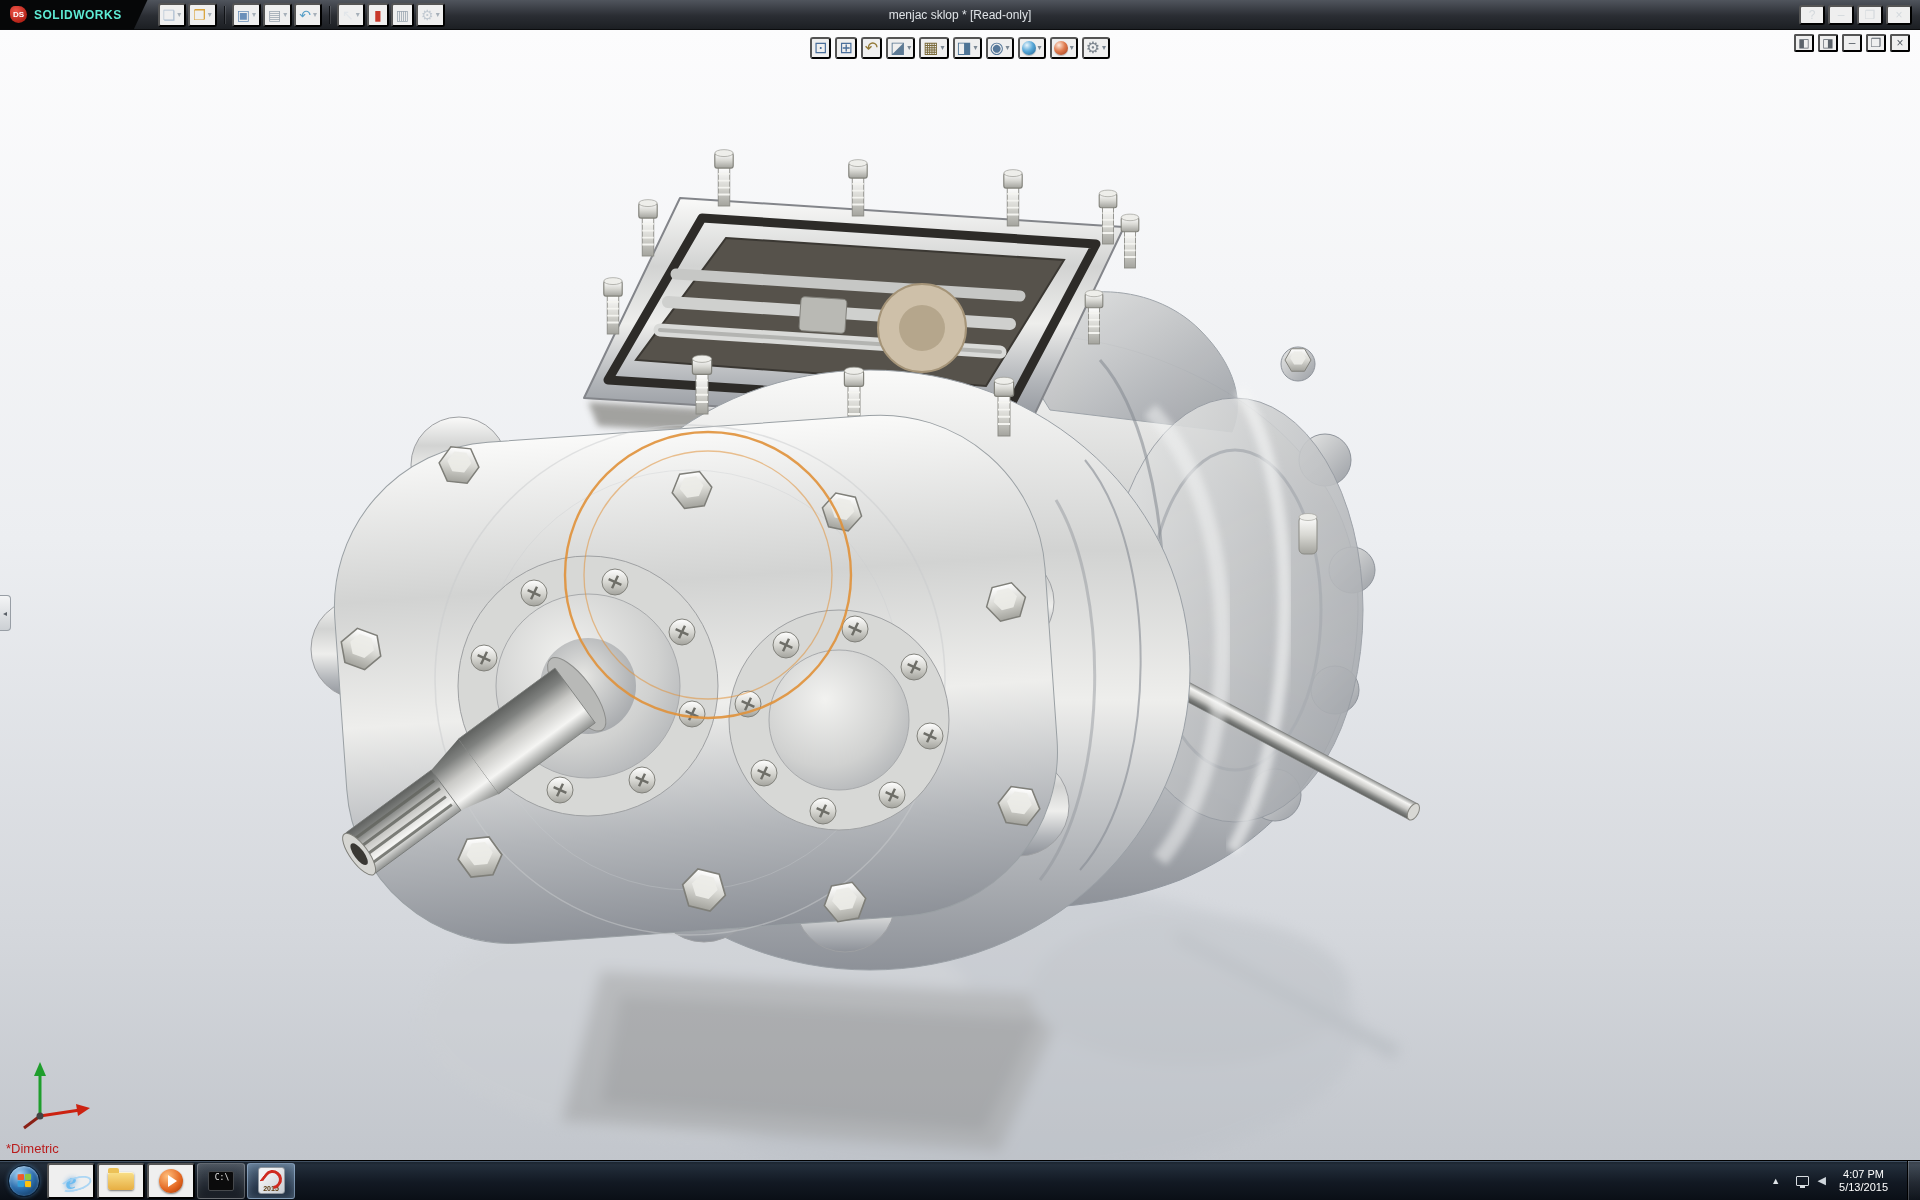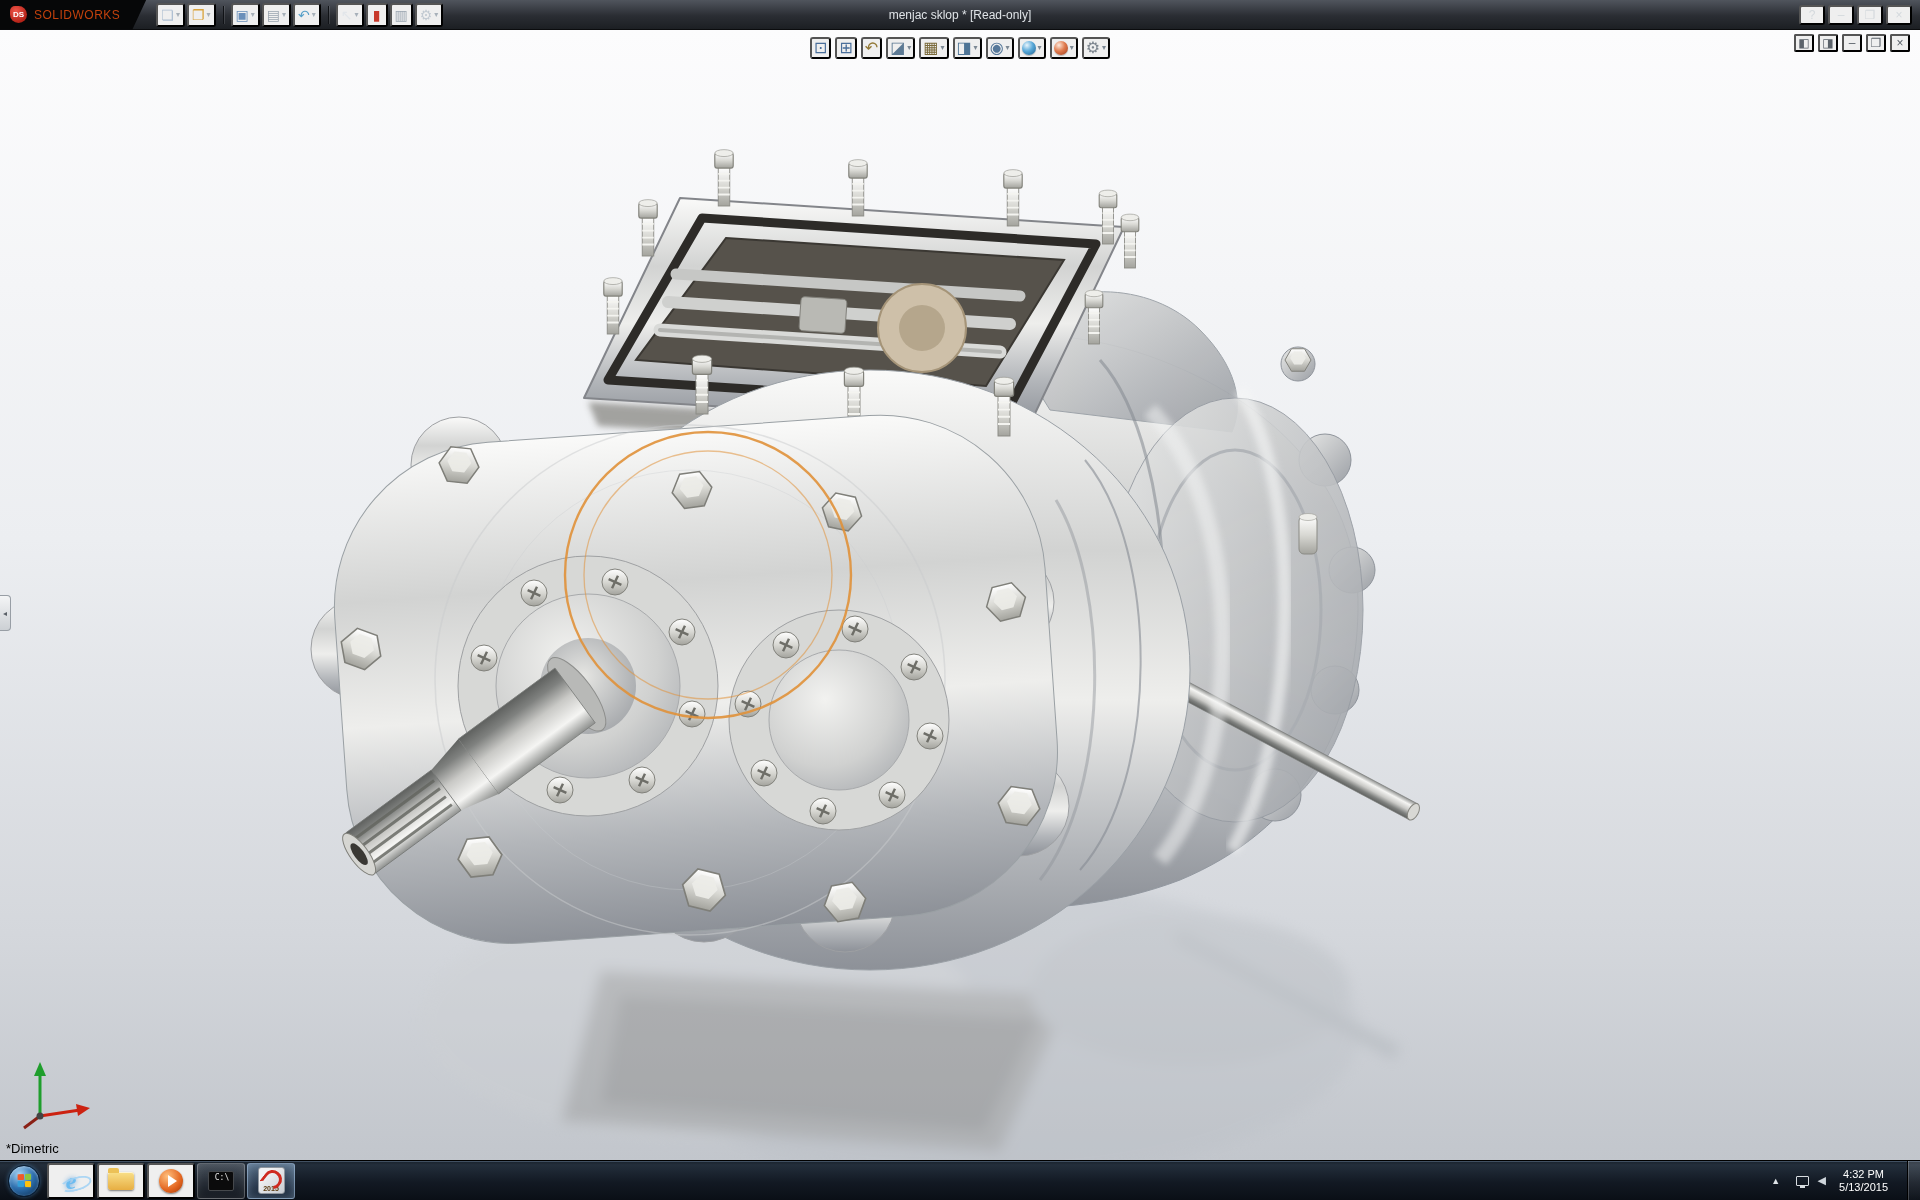--- a/index.html
+++ b/index.html
@@ -8,21 +8,21 @@
 
   
   .titlebar{position:absolute;top:0;left:0;right:0;height:30px;
     background:linear-gradient(#50555d,#2a2d33 55%,#1c1f23);
     border-bottom:1px solid #0b0c0e;display:flex;align-items:center;color:#e6e9ec;z-index:30}
   .sw-brand{height:30px;display:flex;align-items:center;gap:7px;padding:0 26px 0 10px;
     background:#060708;clip-path:polygon(0 0,100% 0,calc(100% - 14px) 100%,0 100%)}
   .logo-mark{width:17px;height:17px;border-radius:5px 50% 50% 50%;
     background:radial-gradient(circle at 35% 30%,#f0564a,#b42318 70%);
     color:#fff;font-size:8px;font-weight:bold;display:flex;align-items:center;justify-content:center}
-  .brand-name{font-size:12px;font-weight:normal;letter-spacing:.5px;color:#c2410c}
+  .brand-name{font-size:12px;font-weight:bold;letter-spacing:.5px;color:#5eead4}
   .toolbar-main{display:flex;align-items:center;gap:2px;margin-left:10px}
   .tb-btn{height:24px;min-width:22px;padding:0 3px;display:flex;align-items:center;justify-content:center;gap:2px;
     border-radius:3px;font-size:14px;line-height:1;cursor:default}
   .caret{font-size:8px;color:#a7b0b9}
   .sep{width:1px;height:18px;background:#101216;box-shadow:1px 0 0 rgba(255,255,255,.12);margin:0 5px}
   .window-title{position:absolute;left:50%;transform:translateX(-50%);font-size:12px;color:#dfe3e7;white-space:nowrap}
   .win-controls{margin-left:auto;display:flex;align-items:center;gap:3px;padding-right:8px}
   .win-btn{width:26px;height:20px;display:flex;align-items:center;justify-content:center;
     font-size:12px;color:#d4d9dd;border-radius:3px}
 
@@ -41,21 +41,21 @@
 
   .doc-controls{position:absolute;top:4px;right:10px;display:flex;align-items:center;gap:4px;z-index:5}
   .dc-btn{width:20px;height:18px;display:flex;align-items:center;justify-content:center;
     font-size:12px;color:#5c636b;border-radius:2px}
 
   .left-tab{position:absolute;left:0;top:565px;width:11px;height:36px;
     background:linear-gradient(#f4f5f6,#ccd0d4);border:1px solid #989ea5;border-left:none;
     border-radius:0 4px 4px 0;display:flex;align-items:center;justify-content:center;
     font-size:8px;color:#5b6168;z-index:5}
 
-  .view-label{position:absolute;left:6px;bottom:4px;font-size:13px;color:#000000;z-index:5}
+  .view-label{position:absolute;left:6px;bottom:4px;font-size:13px;color:#b91c1c;z-index:5}
   .triad{position:absolute;left:16px;bottom:26px;z-index:5}
 
   
   .taskbar{position:absolute;left:0;bottom:0;width:1920px;height:40px;
     background:linear-gradient(#42526433 0%,#232e3b 10%,#121923 55%,#0a0f16 100%),#0d131b;
     border-top:1px solid #000;box-shadow:inset 0 1px 0 rgba(140,170,200,.35);
     display:flex;align-items:center;padding-left:6px;z-index:40}
   .start-orb{width:32px;height:32px;border-radius:50%;margin:0 6px 0 2px;
     background:radial-gradient(circle at 35% 28%,#a6d4f5,#2d6fae 48%,#123a63 85%);
     border:1px solid #081d33;box-shadow:inset 0 1px 3px rgba(255,255,255,.55),0 0 4px rgba(90,160,220,.5);
@@ -466,19 +466,19 @@
       </span>
     </button>
 
     <div class="tray">
       <button class="task-btn" style="width:20px;height:22px;background:none;border:none">
         <span class="tray-expand">▲</span>
       </button>
       <span class="tray-net"></span>
       <span class="tray-ico">◀</span>
       <div class="clock">
-        <div>4:32 PM</div>
+        <div>4:07 PM</div>
         <div>5/13/2015</div>
       </div>
       <div class="show-desktop"></div>
     </div>
   </div>
 </div>
 
 </body></html>

